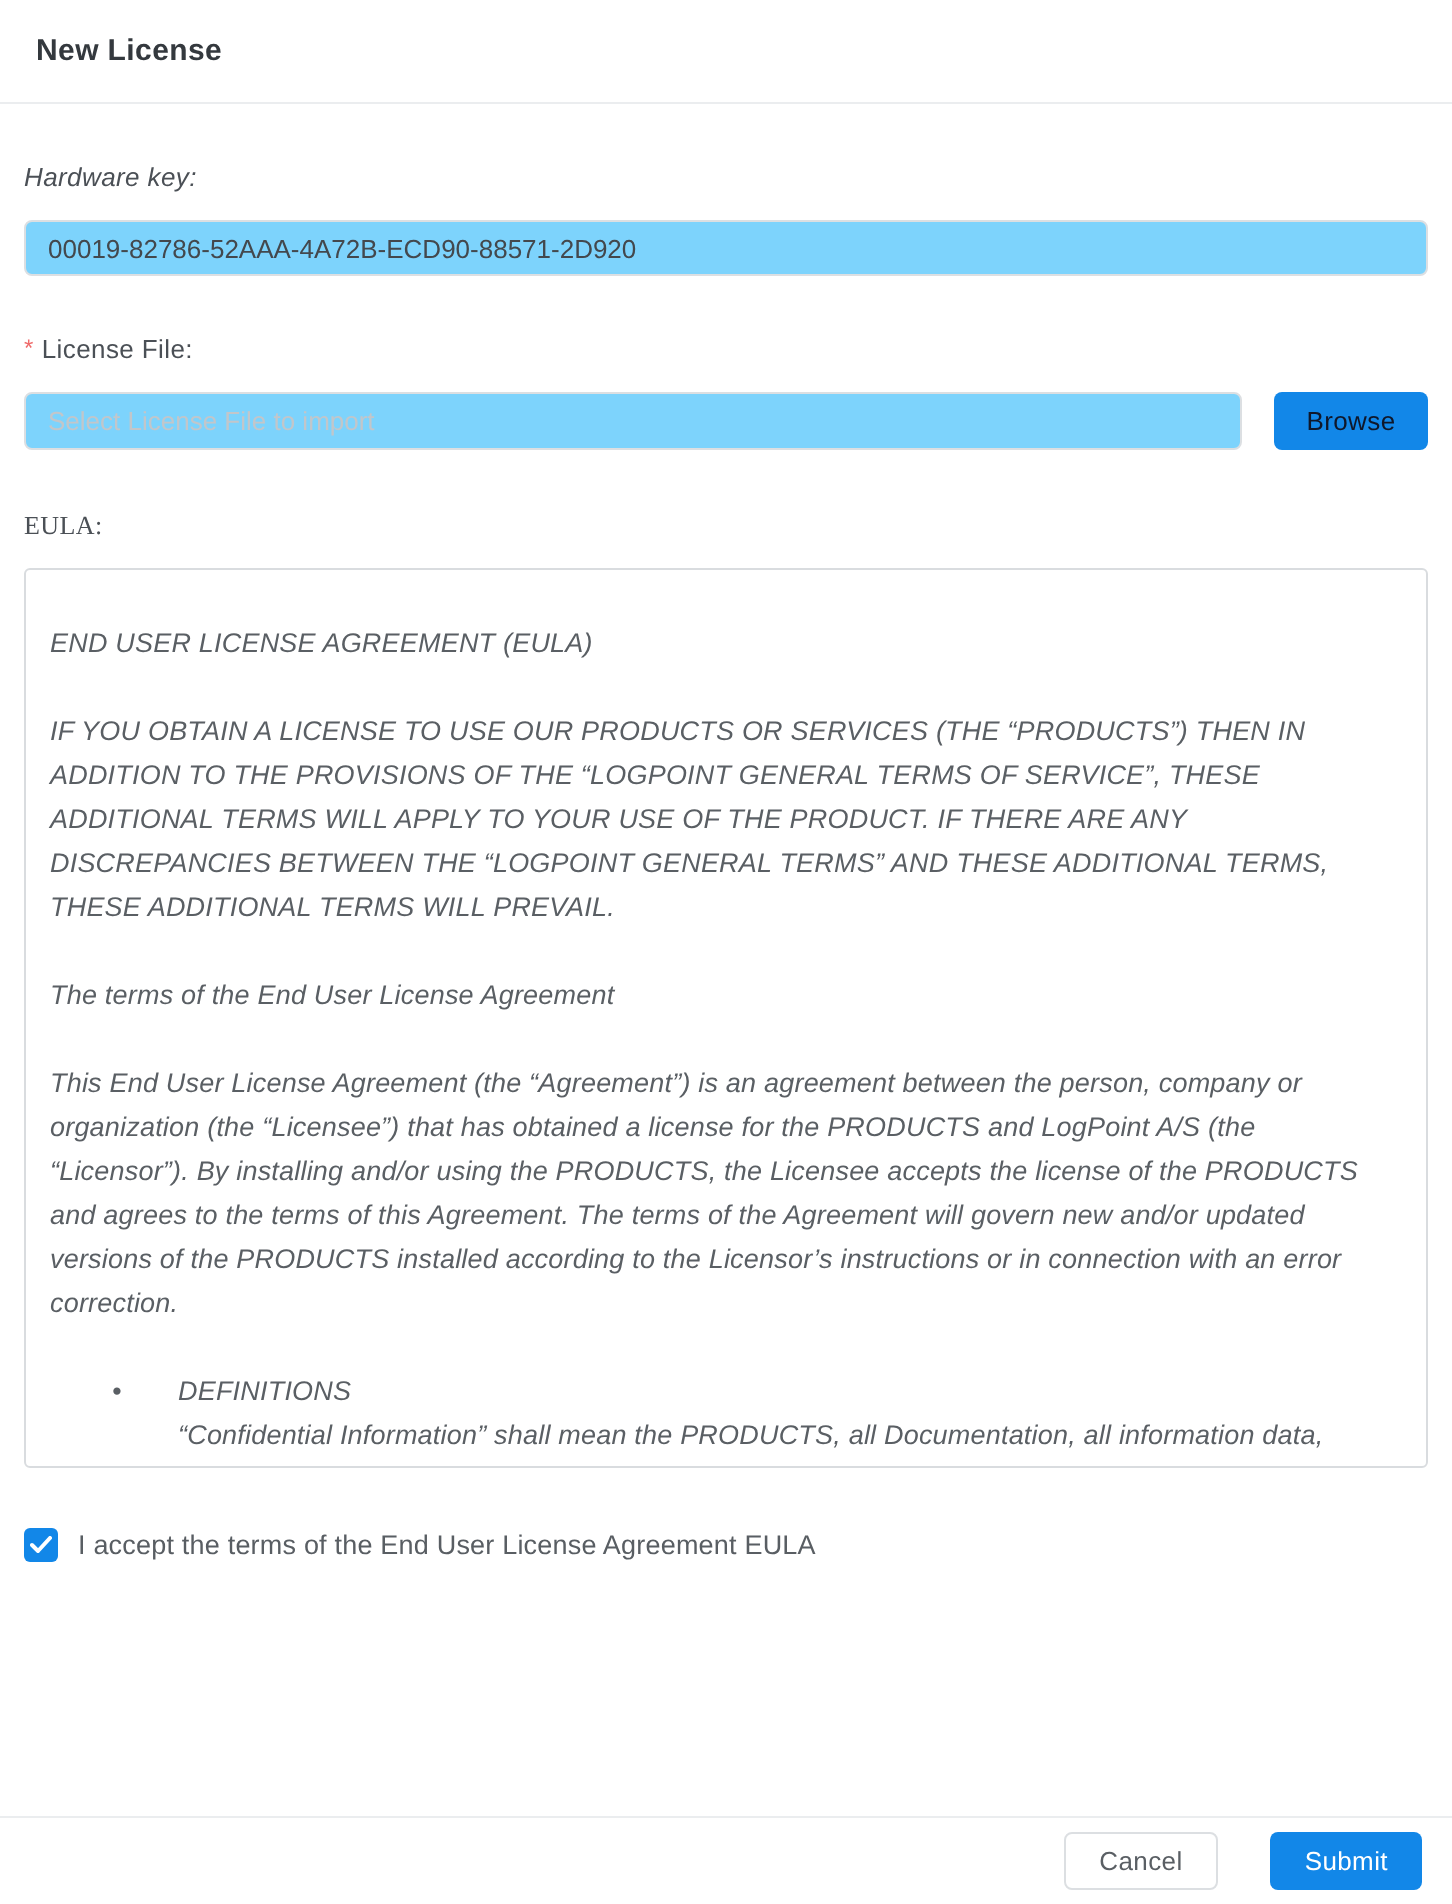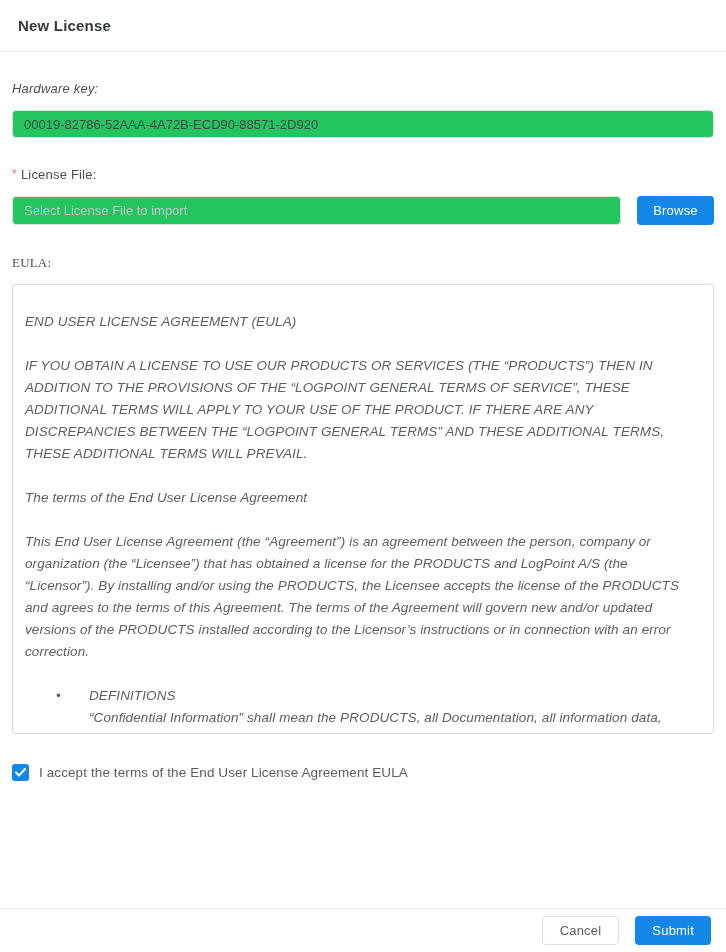--- a/index.html
+++ b/index.html
@@ -43,38 +43,38 @@
   .text-input {
     width: 100%;
     height: 28px;
     border: 1px solid #dcdfe2;
     border-radius: 4px;
     padding: 0 11px;
     font-family: "Liberation Sans", sans-serif;
     font-size: 13px;
     color: #43484d;
     outline: none;
-    background: #22c55e;
+    background: #7dd3fc;
   }
   .text-input::placeholder { color: #c2c6ca; opacity: 1; }
   .hwkey-input { margin-top: 14px; }
   .license-row {
     margin-top: 14px;
     display: flex;
     align-items: flex-start;
   }
   .license-input { flex: 1 1 auto; height: 29px; }
   .browse-btn {
     flex: 0 0 auto;
     margin-left: 16px;
     width: 77px; height: 29px;
     background: var(--accent, #1287e8);
     border: none;
     border-radius: 4px;
-    color: #ffffff;
+    color: #0f172a;
     font-family: "Liberation Sans", sans-serif;
     font-size: 13px;
     letter-spacing: 0.2px;
     cursor: pointer;
   }
   
   .eula-box {
     margin-top: 13px;
     height: 450px;
     border: 1px solid #d9dcdf;
@@ -123,20 +123,21 @@
   .dialog-footer {
     position: absolute;
     left: 0; bottom: 0;
     width: 100%; height: 44px;
     border-top: 1px solid #ebedef;
     background: #ffffff;
     display: flex;
     align-items: center;
     justify-content: flex-end;
     padding-right: 15px;
+    gap: 10px;
   }
   .cancel-btn {
     height: 29px;
     padding: 0 17px;
     background: #ffffff;
     border: 1px solid #dcdfe2;
     border-radius: 4px;
     font-family: "Liberation Sans", sans-serif;
     font-size: 13px;
     color: #5a5f64;

